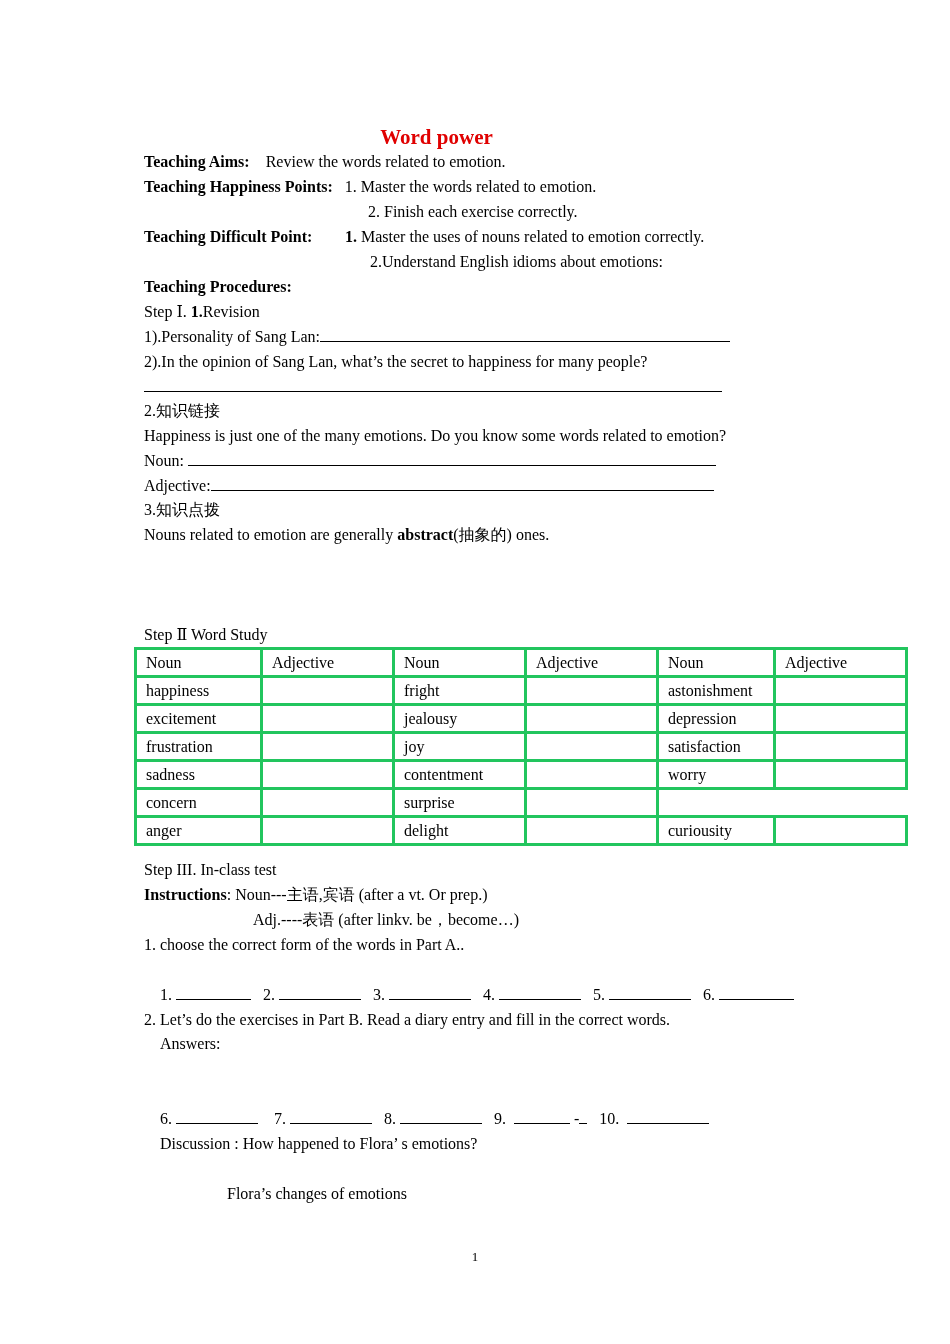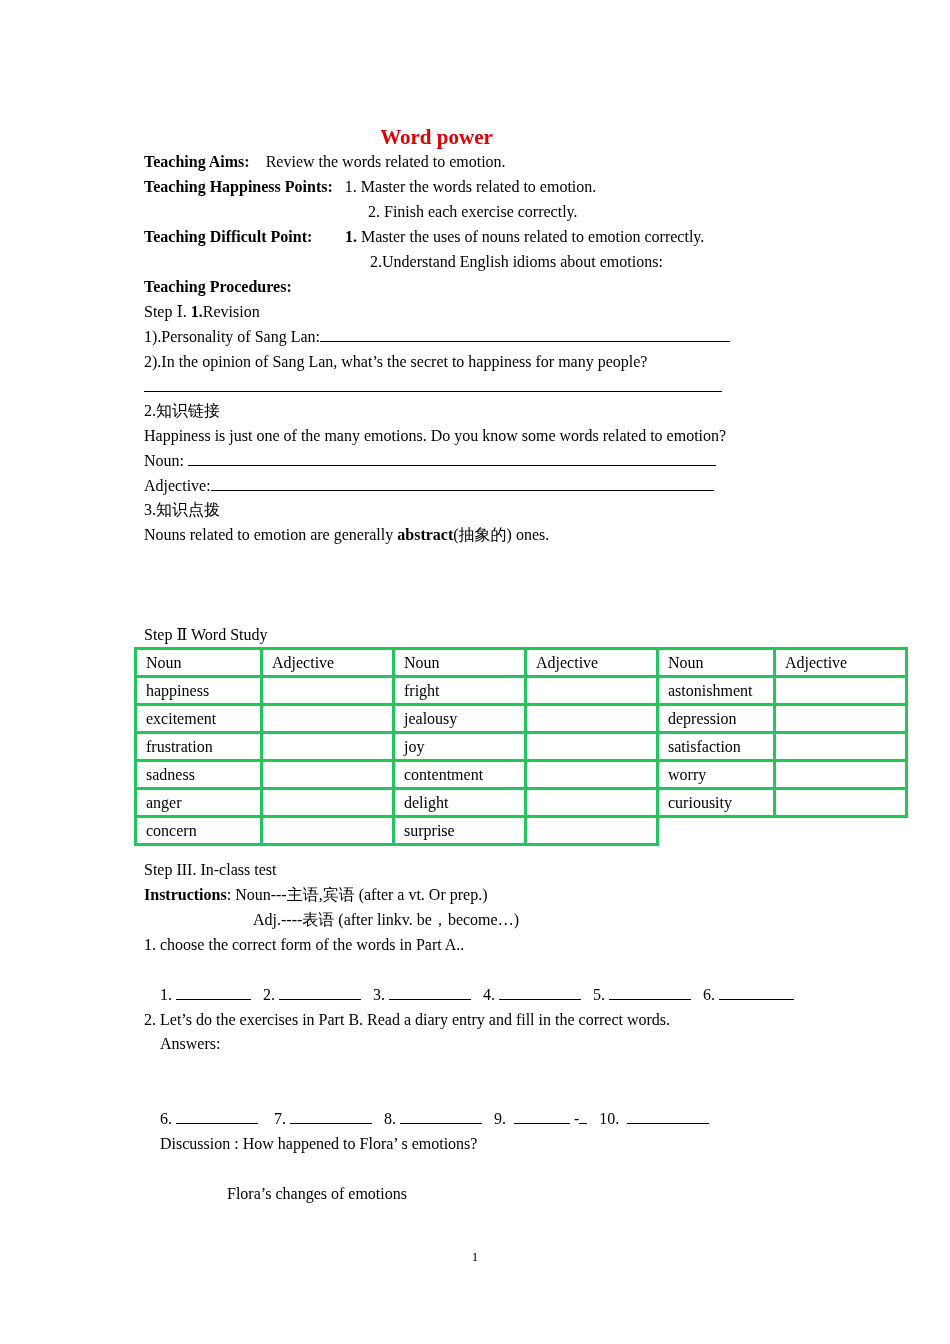--- a/index.html
+++ b/index.html
@@ -115,34 +115,34 @@
     </tr>
     <tr>
       <td>sadness</td>
       <td></td>
       <td>contentment</td>
       <td></td>
       <td>worry</td>
       <td></td>
     </tr>
     <tr>
+      <td>concern</td>
+      <td></td>
+      <td>surprise</td>
+      <td></td>
+      <td class="empty"></td>
+      <td class="empty"></td>
+    </tr>
+    <tr>
       <td>anger</td>
       <td></td>
       <td>delight</td>
       <td></td>
       <td>curiousity</td>
       <td></td>
-    </tr>
-    <tr>
-      <td>concern</td>
-      <td></td>
-      <td>surprise</td>
-      <td></td>
-      <td class="empty"></td>
-      <td class="empty"></td>
     </tr>
   </tbody>
     </table>
 
   <div class="ln" style="top:857px">Step III. In-class test</div>
 
   <div class="ln" style="top:882px">
     <span class="b">Instructions</span><span>:  Noun---主语,宾语 (after a vt. Or prep.)</span>
   </div>
   <div class="ln" style="top:907px; left:253px">Adj.----表语 (after linkv. be，become…)</div>

